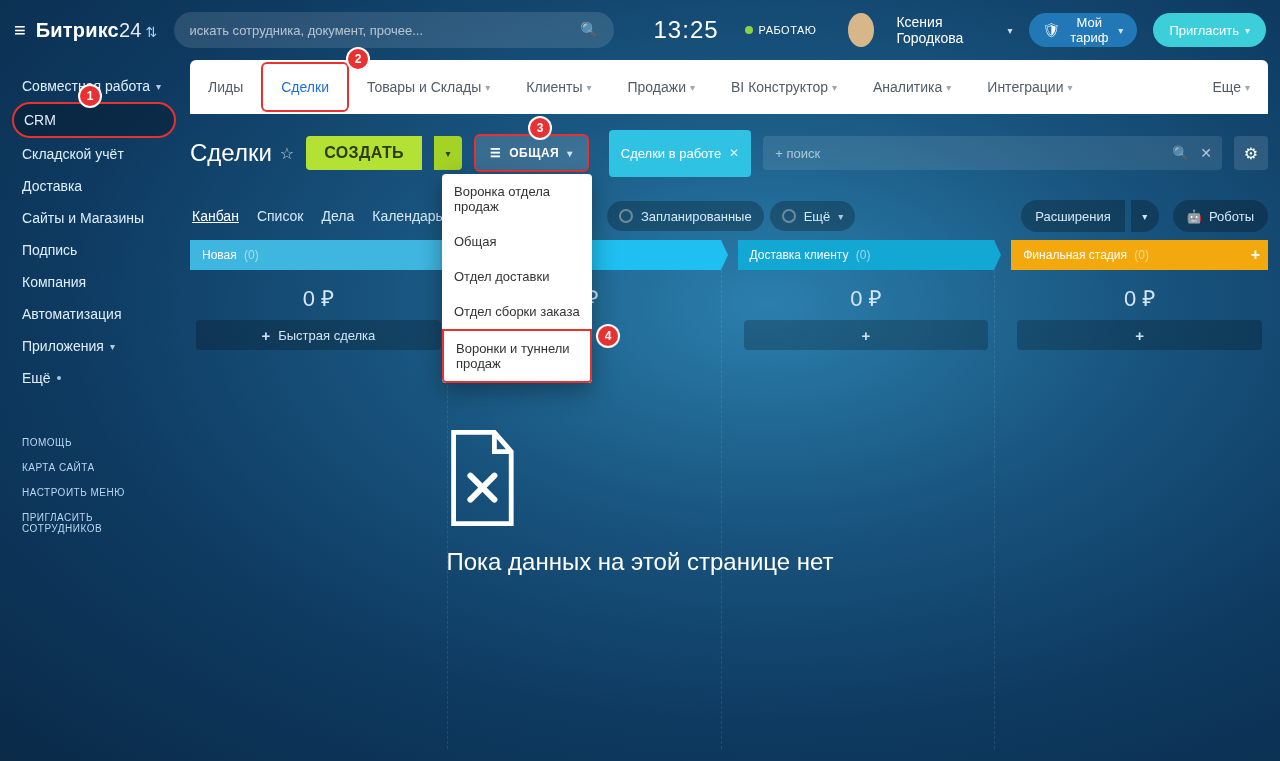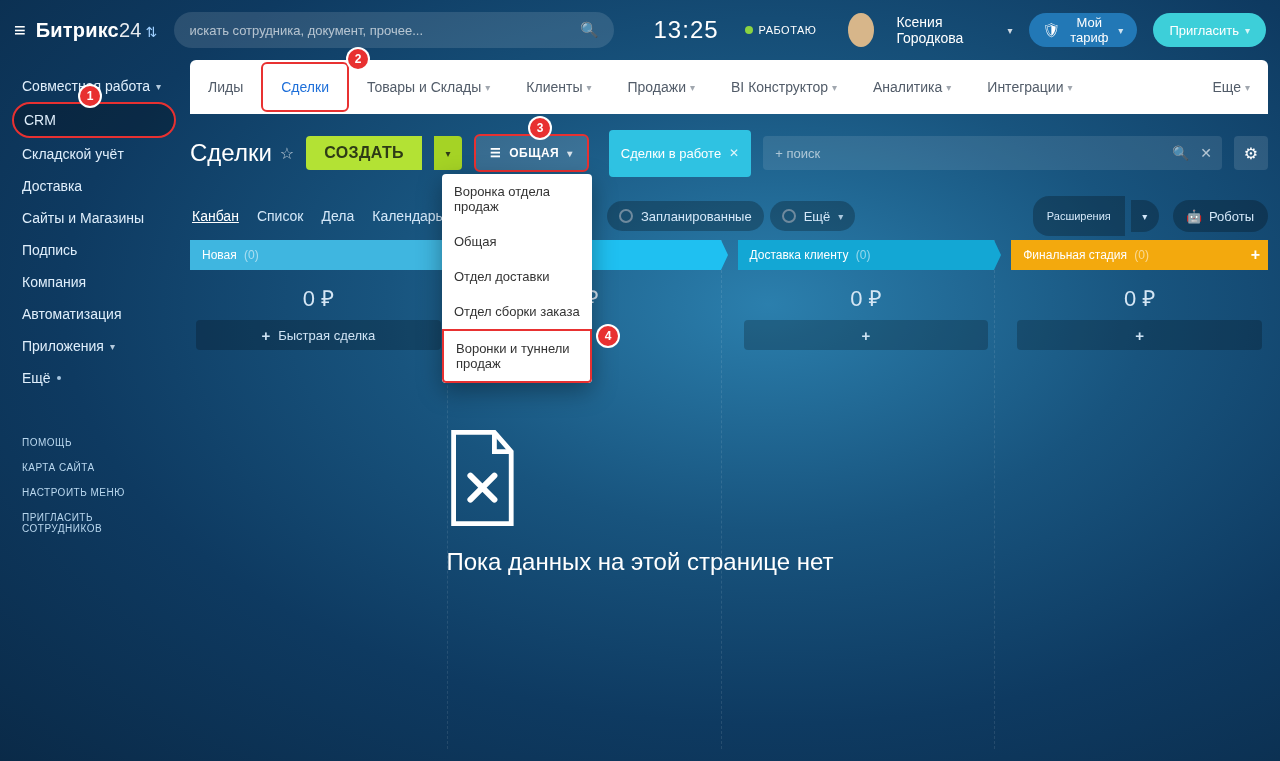--- a/index.html
+++ b/index.html
@@ -123,22 +123,22 @@
 .vtabs { display:flex; gap:14px; align-items:center; }
 .vtab { font-size:14px; color:#d4e8f9; cursor:pointer; padding:4px 2px; }
 .vtab.active { text-decoration: underline; color:#fff; }
 .pill {
   background:rgba(0,0,0,.25); height:30px; padding:0 12px; border-radius:15px;
   display:flex; align-items:center; gap:8px; font-size:13px; color:#d4e8f9; cursor:pointer;
 }
 .pill .circ { width:14px;height:14px;border-radius:50%;border:2px solid #6f8a9e; }
 .view-spacer{flex:1}
 .ext-btn {
-  background:rgba(0,0,0,.25); height:40px; padding:0 14px; border:none; border-radius:16px 0 0 16px;
-  color:#d4e8f9; font-size:11px; cursor:pointer;
+  background:rgba(0,0,0,.25); height:32px; padding:0 14px; border:none; border-radius:16px 0 0 16px;
+  color:#d4e8f9; font-size:13px; cursor:pointer;
 }
 .ext-drop { background:rgba(0,0,0,.25); height:32px; width:28px; border:none; border-radius:0 16px 16px 0; color:#d4e8f9; cursor:pointer; font-size:10px;}
 .robots-btn {
   background:rgba(0,0,0,.25); height:32px; padding:0 14px; border:none; border-radius:16px;
   color:#d4e8f9; font-size:13px; cursor:pointer; display:flex; align-items:center; gap:6px; margin-left:8px;
 }
 
 
 .kanban {
   position:absolute; left:190px; right:12px; top:240px; bottom:12px;

